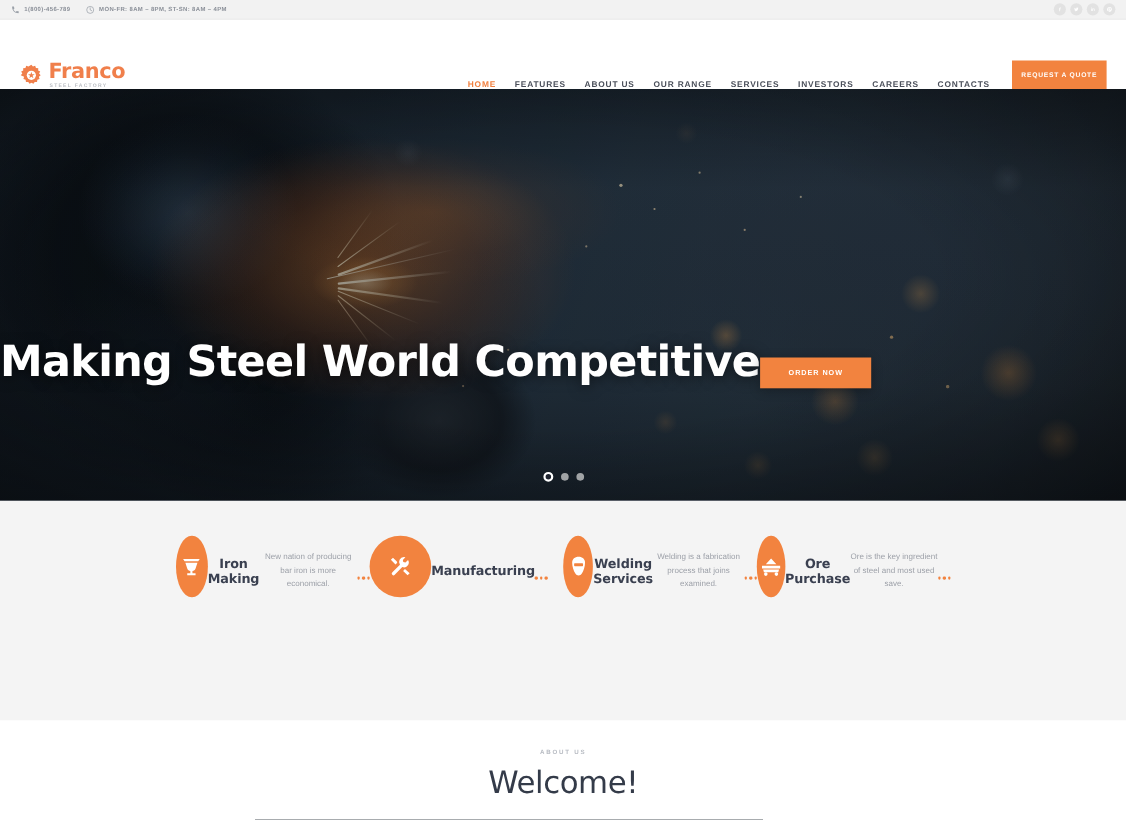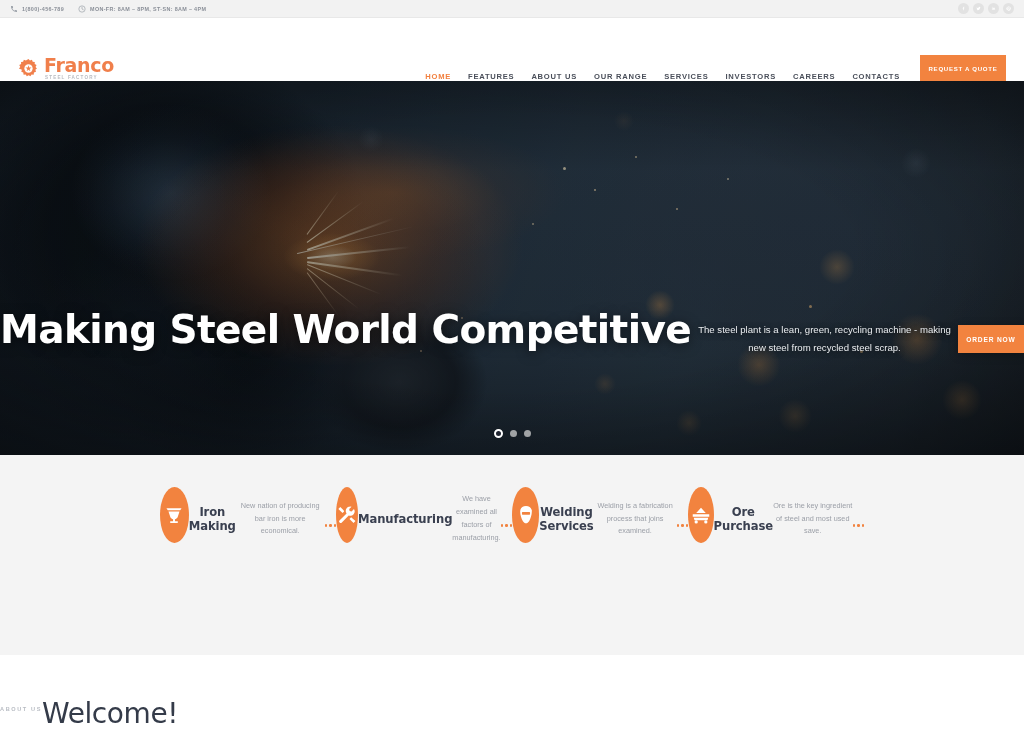--- a/index.html
+++ b/index.html
@@ -192,21 +192,21 @@
   .svc-desc {
     font-size:7.3px; line-height:1.75; color:#9b9fa7;
     max-width:150px; margin-bottom:13px;
   }
   .svc-dots { display:flex; gap:2px; }
   .svc-dots i { width:2.5px; height:2.5px; border-radius:50%; background:#f2833f; display:block; }
 
   
   .about {
     background:#fff; height:90px;
-    display:flex; flex-direction:row; align-items:center;
+    display:flex; flex-direction:column; align-items:center;
     padding-top:26px;
   }
   .about-label {
     font-size:5.6px; font-weight:700; letter-spacing:1.6px;
     color:#b8bcc3; text-transform:uppercase; margin-bottom:8px;
   }
   .about-title {
     font-size:28px; font-weight:400; color:#343b49;
     letter-spacing:-.4px;
     font-family:"DejaVu Sans", sans-serif;
@@ -333,21 +333,21 @@
     <div class="dot" style="left:88%;top:18%;width:30px;height:30px;background:radial-gradient(circle,rgba(185,205,225,.14),rgba(185,205,225,0) 70%);"></div>
     <div class="dot" style="left:60%;top:8%;width:20px;height:20px;background:radial-gradient(circle,rgba(200,150,110,.16),rgba(200,150,110,0) 70%);"></div>
 
     <div class="layer tint"></div>
     <div class="layer vignette"></div>
   </div>
 
   <div class="hero-content">
     <div class="hero-title">Making Steel World Competitive</div>
     <div class="hero-sub">
-      <span>The steel plant is a lean, green, recycling machine - making new steel from recycled steel scrap.</span><br>
+      <br>
     </div>
     <button class="order-btn">ORDER NOW</button>
   </div>
 
   <div class="dots">
     <span class="cdot active"></span>
     <span class="cdot"></span>
     <span class="cdot"></span>
   </div>
 </div>
@@ -370,21 +370,20 @@
   </div>
 
   <div class="svc">
     <div class="svc-icon">
       <svg viewBox="0 0 32 32">
           <path d="M20.6 3.6a6.4 6.4 0 0 0-5.2 10.1l-10 10a2.2 2.2 0 1 0 3.1 3.1l10-10a6.4 6.4 0 0 0 7.6-9.4l-3.4 3.4-2.9-.6-.6-2.9 3.4-3.4a6.4 6.4 0 0 0-2-.3z"></path>
           <path d="M6.2 4.3 3.4 7.1l6.1 6.1 2.3-2.3-.5-1.6L6.2 4.3zM22 19.4l-2.4 2.4 5.9 5.9 2.8-2.8-6.3-5.5z"></path>
         </svg>
     </div>
     <div class="svc-title">Manufacturing</div>
-    <div class="svc-desc">We have examined all factors of manufacturing.</div>
     <div class="svc-dots">
         <i></i>
         <i></i>
         <i></i>
       </div>
   </div>
 
   <div class="svc">
     <div class="svc-icon">
       <svg viewBox="0 0 32 32">

